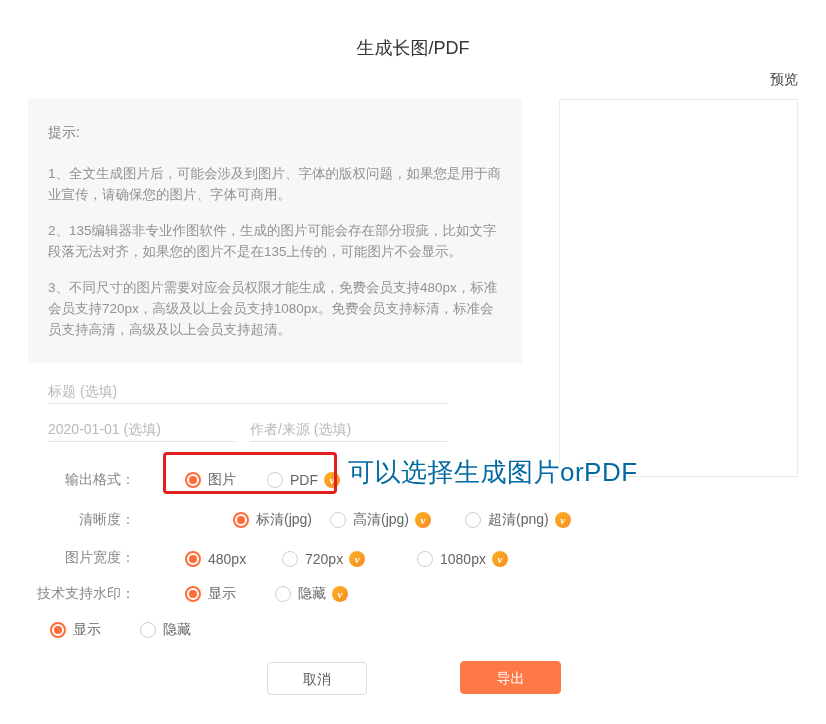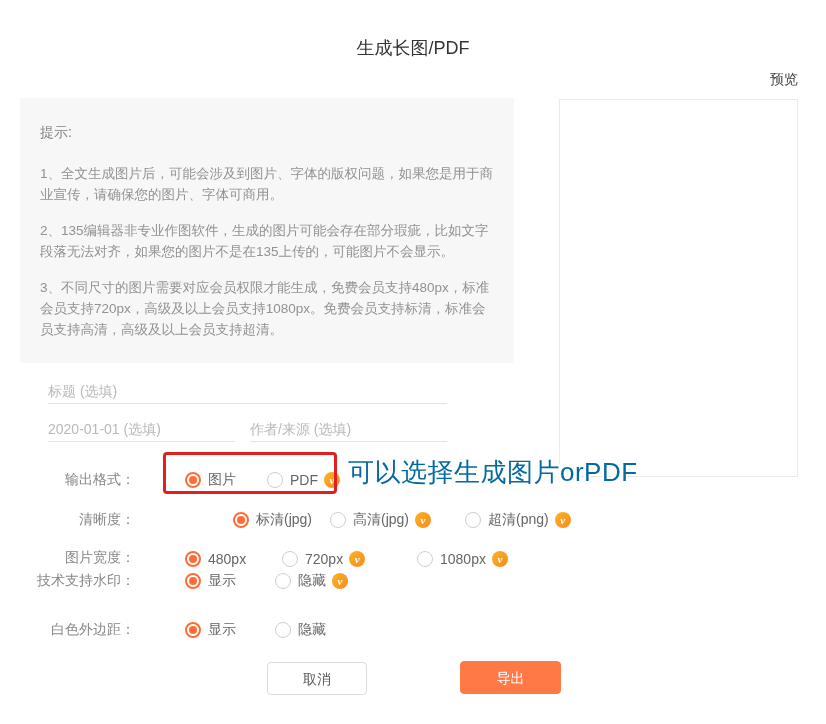--- a/index.html
+++ b/index.html
@@ -32,21 +32,21 @@
   .preview-box {
     position: absolute;
     top: 99px; left: 559px;
     width: 239px; height: 378px;
     background: #fff;
     border: 1px solid #ebebeb;
   }
   
   .tips {
     position: absolute;
-    top: 98px; left: 20px;
+    top: 98px; left: 28px;
     width: 494px; height: 265px;
     background: #f7f7f7;
     padding: 24px 18px 0 20px;
     color: #929292;
     font-size: 13.5px;
     line-height: 21px;
   }
   .tips-heading { margin-bottom: 20px; color: #808080; font-size: 14px; }
   .tips p { margin-bottom: 15px; }
   
@@ -67,21 +67,21 @@
   .author-input { top: 416px; left: 250px; width: 197px; }
   
   .form-row {
     position: absolute;
     left: 0;
     height: 32px;
     display: flex;
     align-items: flex-end;
   }
   .row-1 { top: 457px; } .row-2 { top: 497px; gap: 48px; } .row-3 { top: 535px; }
-  .row-4 { top: 558px; } .row-5 { top: 607px; }
+  .row-4 { top: 571px; } .row-5 { top: 607px; }
   .row-label {
     width: 135px;
     text-align: right;
     font-size: 14px;
     color: #878787;
   }
   .opts { display: flex; align-items: center; margin-left: 28px; }
   .opt { display: flex; align-items: center; cursor: pointer; padding-left: 22px; }
   .row-fmt .opt:nth-child(1) { width: 82px; }
   .row-three .opt:nth-child(1) { width: 97px; }
@@ -253,21 +253,20 @@
       </label>
       <label class="opt">
         <span class="radio"></span>
         <span class="opt-label">隐藏</span>
         <span class="vip">v</span>
       </label>
     </div>
   </div>
 
   <div class="form-row row-5">
-    <span class="row-label">白色外边距：</span>
     <div class="opts row-two">
       <label class="opt">
         <span class="radio checked"></span>
         <span class="opt-label">显示</span>
       </label>
       <label class="opt">
         <span class="radio"></span>
         <span class="opt-label">隐藏</span>
       </label>
     </div>

